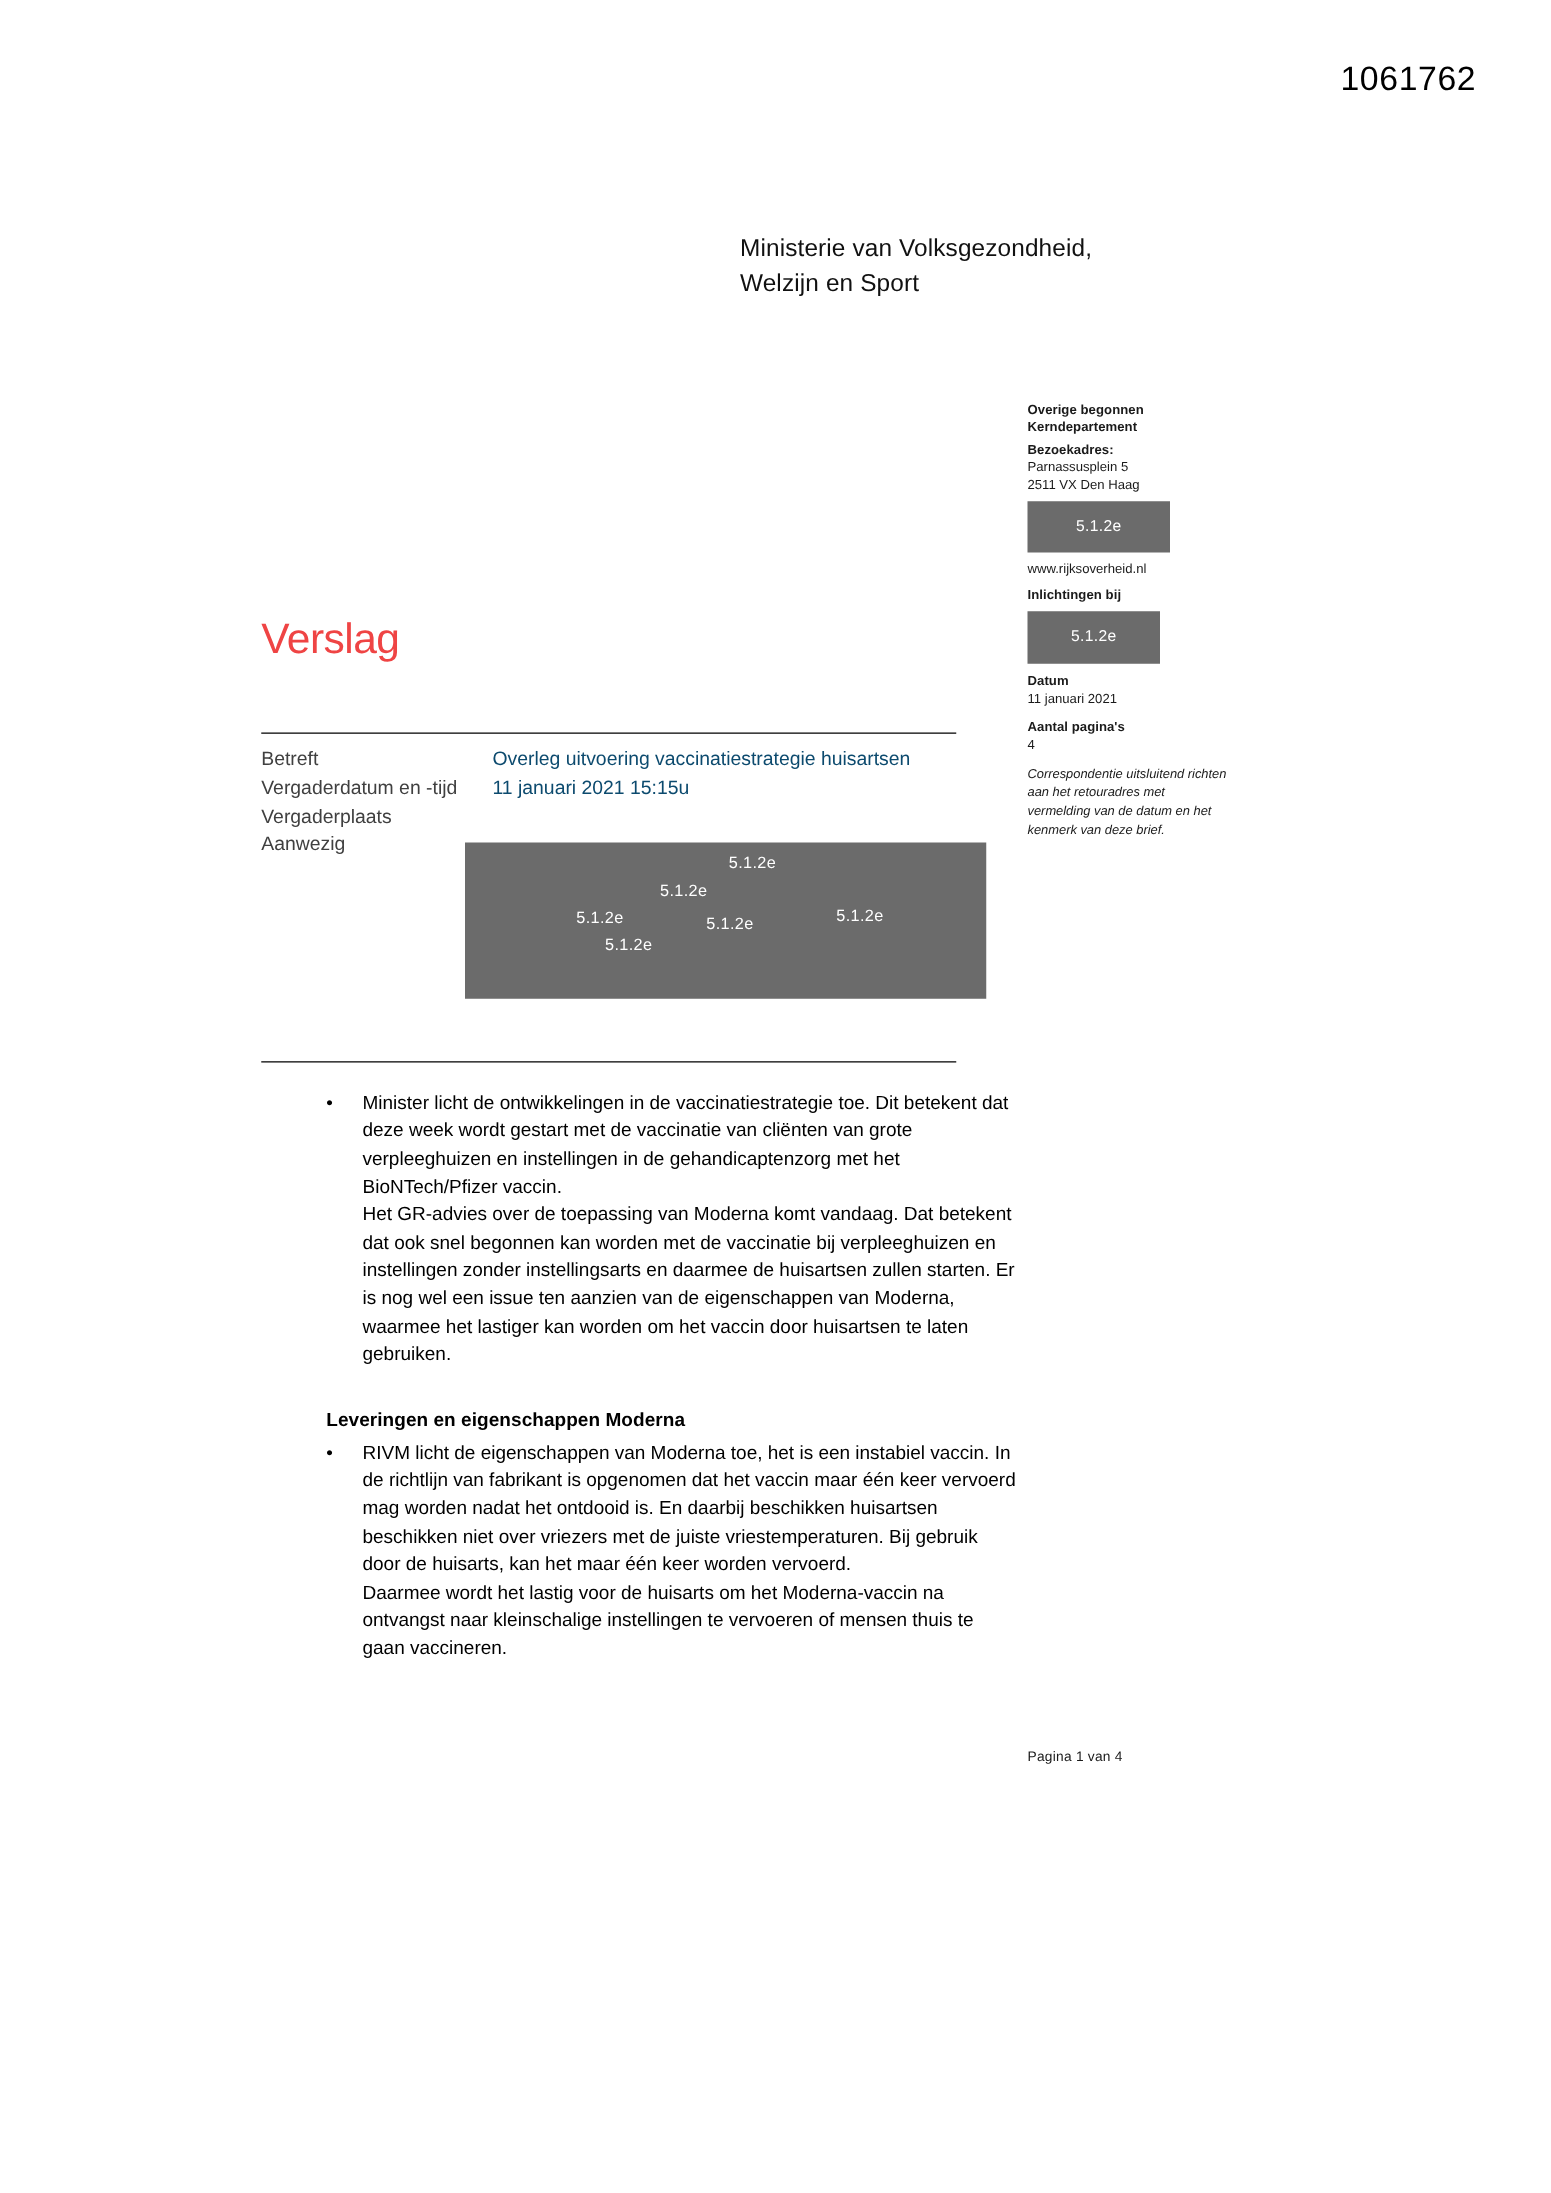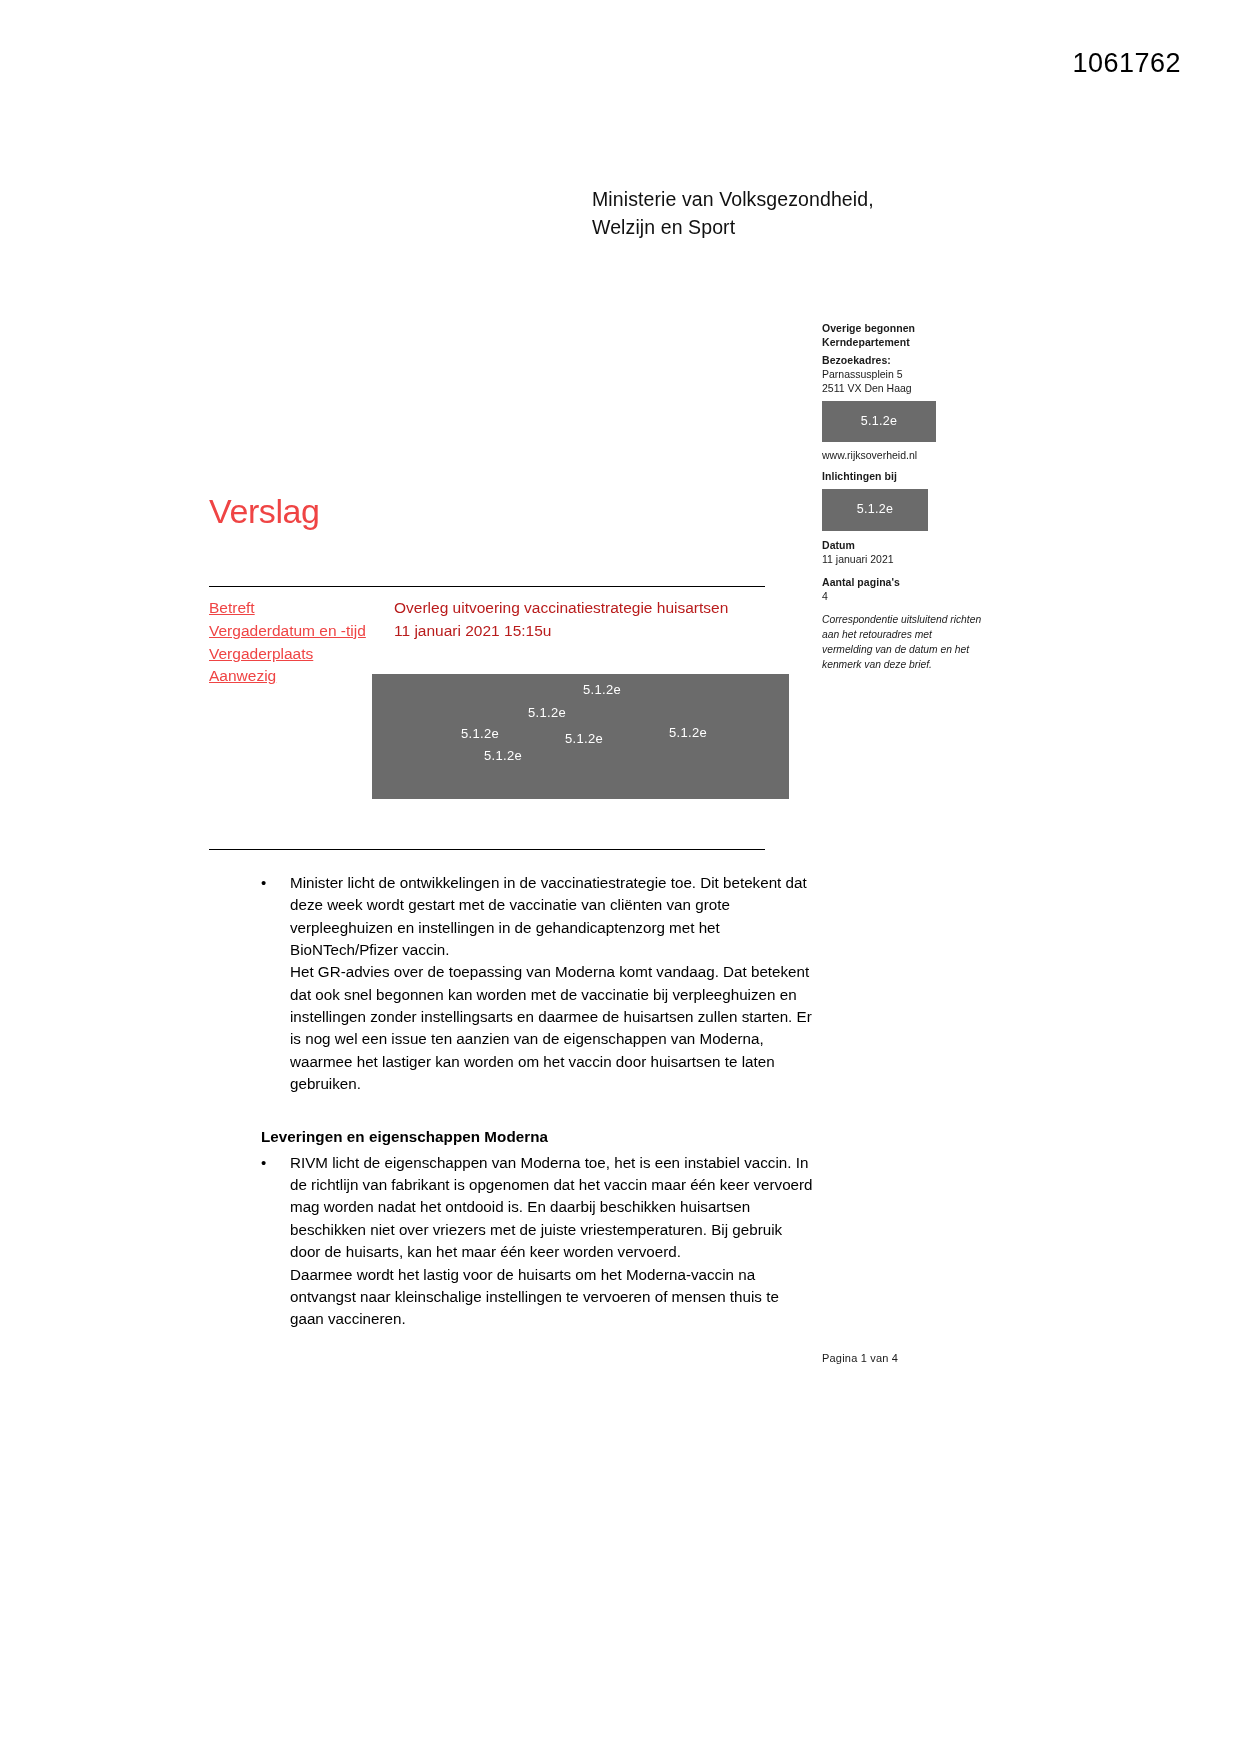--- a/index.html
+++ b/index.html
@@ -118,26 +118,25 @@
     font-size: 15.5px;
     line-height: 1.47;
   }
   .field-row {
     display: flex;
     align-items: flex-start;
   }
   .field-label {
     width: 185px;
     flex: 0 0 185px;
-    color: #ef4444;
-    text-decoration: underline;
+    color: #404040;
   }
   .field-value {
     flex: 1;
-    color: #b91c1c;
+    color: #0c4a6e;
   }
 
   
   .attendees {
     position: absolute;
     left: 372px;
     top: 674px;
     width: 417px;
     height: 125px;
     background: #6b6b6b;
@@ -177,21 +176,21 @@
     font-size: 15px;
     line-height: 1.47;
   }
   .bullet-body { flex: 1; }
   .para { margin: 0; }
 
   
   .footer {
     position: absolute;
     left: 822px;
-    top: 1352px;
+    top: 1400px;
     font-size: 11px;
     color: #1a1a1a;
     letter-spacing: 0.2px;
   }
 </style>
 </head>
 <body>
 
 <div class="page">
 

